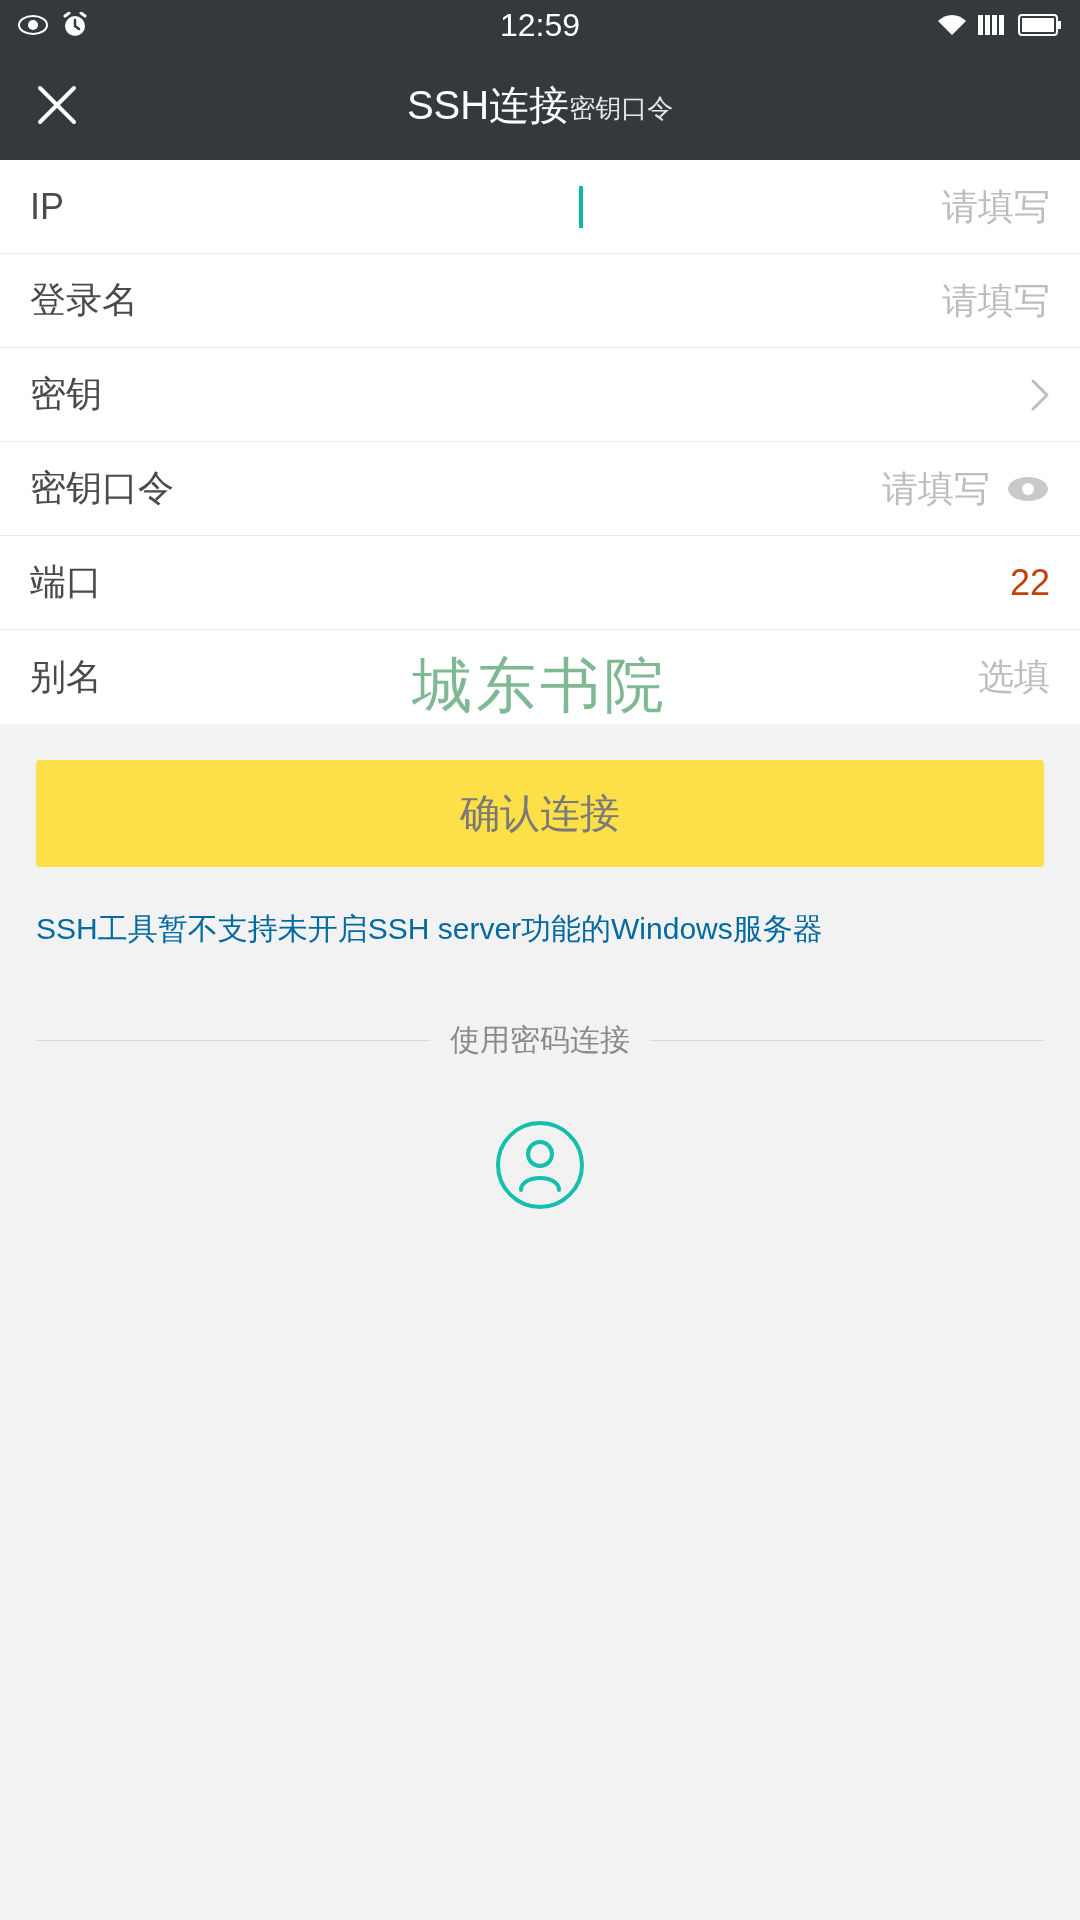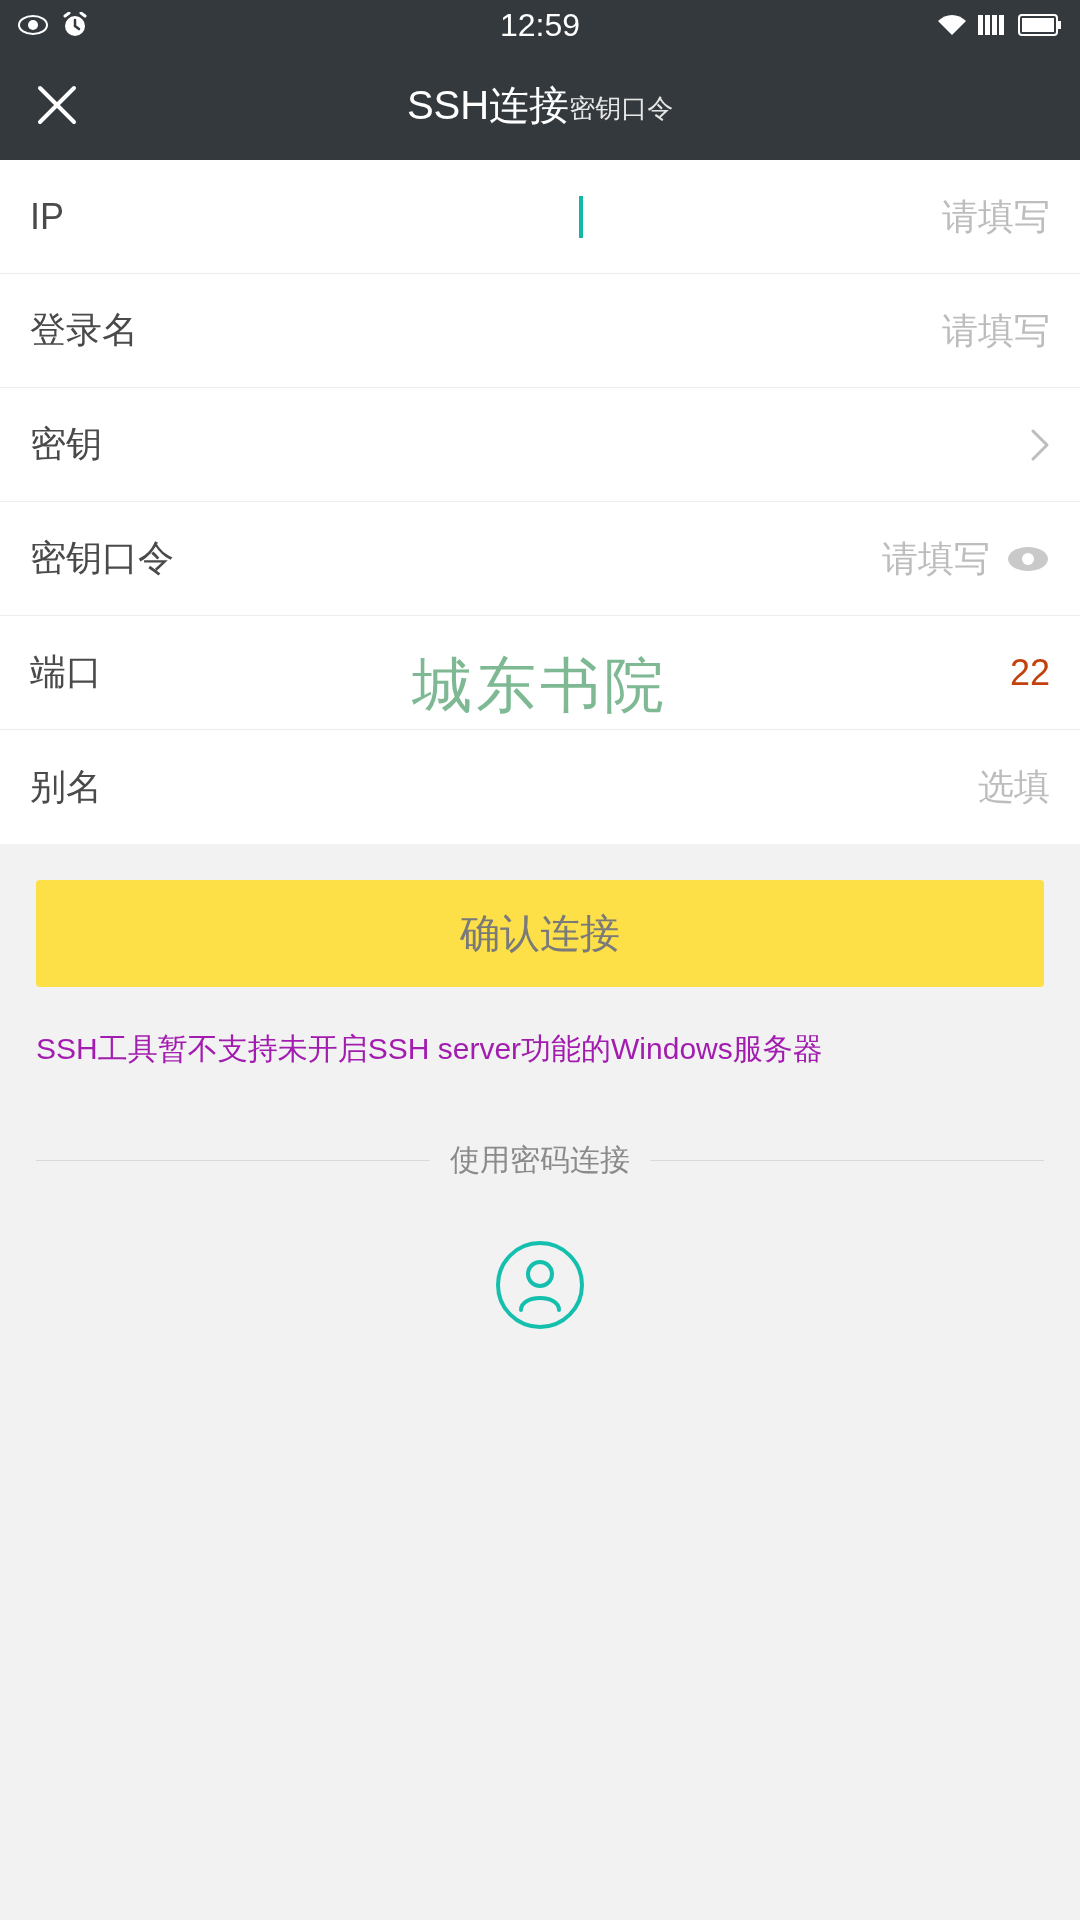--- a/index.html
+++ b/index.html
@@ -46,21 +46,21 @@
   .header-title { font-size: 40px; font-weight: 400; line-height: 1.2; }
   .header-sub { font-size: 26px; color: #e6e6e6; margin-top: 6px; }
 
   
   .form { background: #ffffff; }
   .row {
     display: flex;
     align-items: center;
     justify-content: space-between;
     padding: 0 30px;
-    height: 114px;
+    height: 94px;
     border-bottom: 1px solid #ececec;
   }
   .row:last-child { border-bottom: none; }
   .label { font-size: 36px; color: #4a4a4a; }
   .value-area { display: flex; align-items: center; gap: 16px; }
   .input {
     border: none;
     outline: none;
     font-size: 36px;
     text-align: right;
@@ -83,21 +83,21 @@
   }
   .confirm-btn {
     background: #fde047;
     color: #7a7a7a;
     font-size: 40px;
     text-align: center;
     padding: 26px 0;
     border-radius: 4px;
   }
   .note {
-    color: #a21caf;
+    color: #0369a1;
     font-size: 30px;
     margin-top: 42px;
     text-align: left;
   }
   .divider-wrap {
     display: flex;
     align-items: center;
     margin-top: 70px;
     gap: 20px;
   }

